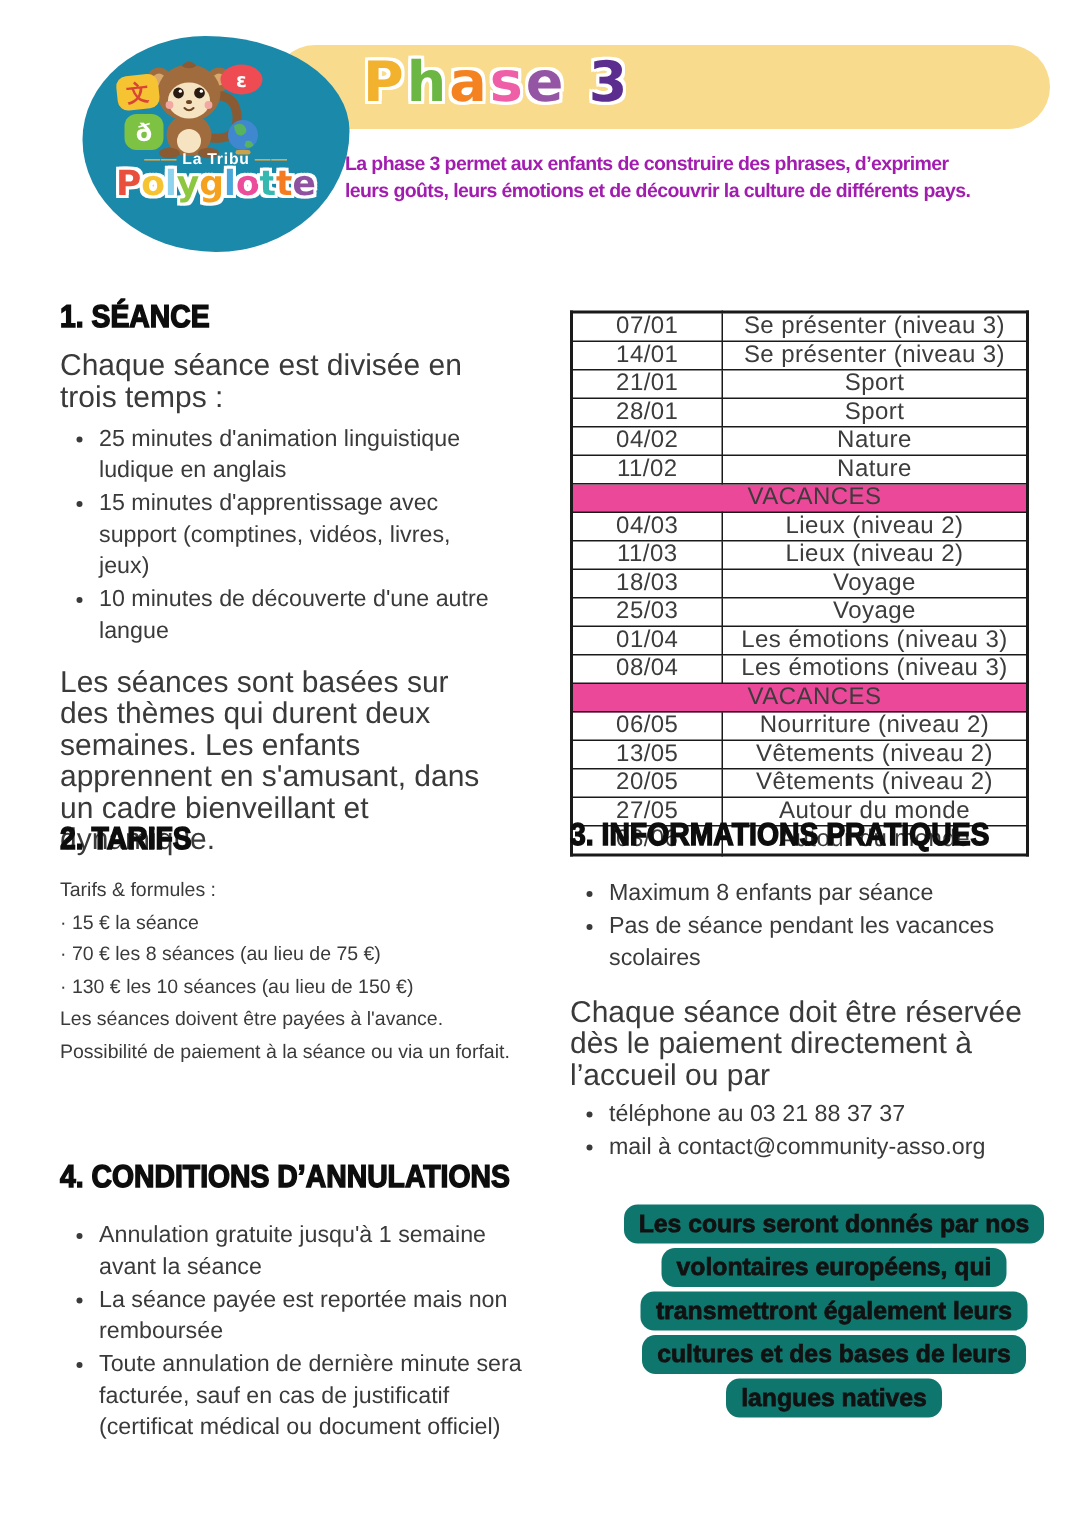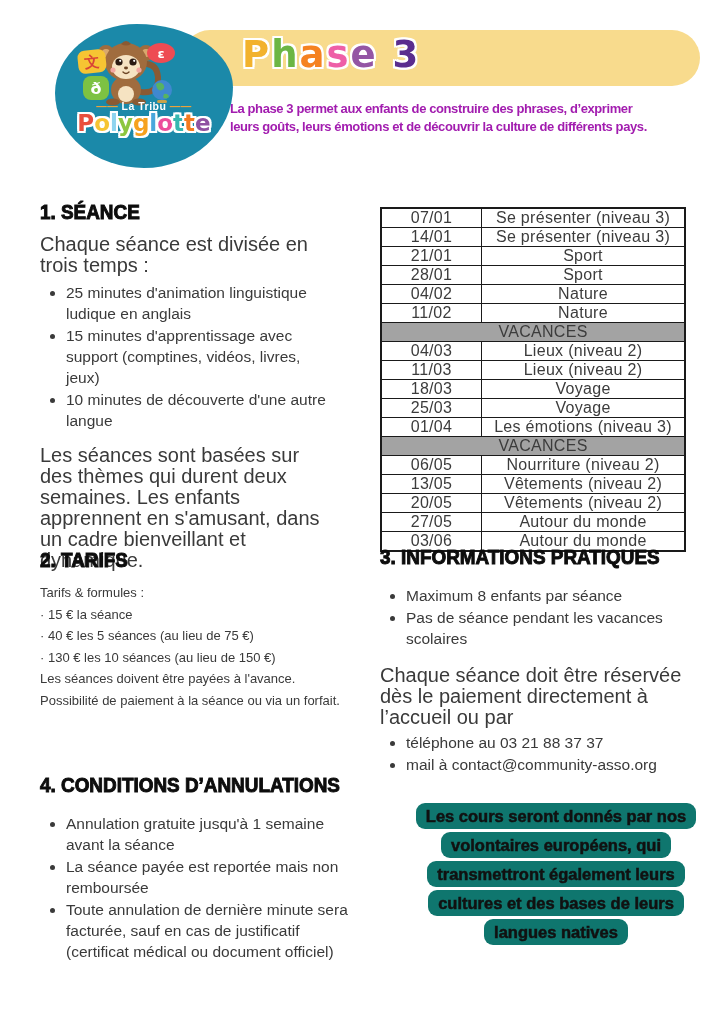--- a/index.html
+++ b/index.html
@@ -44,21 +44,21 @@
   .sec-infos{position:absolute;left:380px;top:545px;width:322px;}
   .sec-annul{position:absolute;left:40px;top:773px;width:315px;}
   .tarif-line{font-size:13px;line-height:21.5px;}
 
   
   .sched{position:absolute;left:380px;top:207px;width:306px;border-collapse:collapse;
          border:2px solid #1a1a1a;}
   .sched td{border:1px solid #1a1a1a;height:14.5px;padding:0 2px;font-size:16px;
             color:#3c3c3c;text-align:center;letter-spacing:0.3px;}
   .sched td.date{width:95px;}
-  .sched td.vac{background:#a3a3a3;font-weight:400;padding-left:22px;}
+  .sched td.vac{background:#ec4899;font-weight:400;padding-left:22px;}
 
   
   .note{position:absolute;left:398px;top:802px;width:316px;text-align:center;}
   .note-line{display:block;line-height:29px;}
   .note-line .hl{display:inline-block;background:#0f766e;border-radius:9px;
                  padding:1px 10px;font-size:16.5px;font-weight:900;color:#111;
                  -webkit-text-stroke:0.5px #111;line-height:24px;}
 </style>
 </head>
 <body>
@@ -177,20 +177,24 @@
         </tr>
         <tr>
           <td class="date">25/03</td>
           <td>Voyage</td>
         </tr>
         <tr>
           <td class="date">01/04</td>
           <td>Les émotions (niveau 3)</td>
         </tr>
         <tr>
+          <td class="date">08/04</td>
+          <td>Les émotions (niveau 3)</td>
+        </tr>
+        <tr>
           <td colspan="2" class="vac">VACANCES</td>
         </tr>
         <tr>
           <td class="date">06/05</td>
           <td>Nourriture (niveau 2)</td>
         </tr>
         <tr>
           <td class="date">13/05</td>
           <td>Vêtements (niveau 2)</td>
         </tr>
@@ -207,21 +211,21 @@
           <td>Autour du monde</td>
         </tr>
       </tbody>
   </table>
 
   <div class="sec-tarifs">
     <div class="hdg">2. TARIFS</div>
     <div>
         <div class="tarif-line">Tarifs &amp; formules :</div>
         <div class="tarif-line">· 15 € la séance</div>
-        <div class="tarif-line">· 40 € les 5 séances (au lieu de 75 €)</div>
+        <div class="tarif-line">· 70 € les 8 séances (au lieu de 75 €)</div>
         <div class="tarif-line">· 130 € les 10 séances (au lieu de 150 €)</div>
         <div class="tarif-line">Les séances doivent être payées à l'avance.</div>
         <div class="tarif-line">Possibilité de paiement à la séance ou via un forfait.</div>
       </div>
   </div>
 
   <div class="sec-infos">
     <div class="hdg">3. INFORMATIONS PRATIQUES</div>
     <ul class="blist" style="width:294px">
         <li>Maximum 8 enfants par séance</li>

